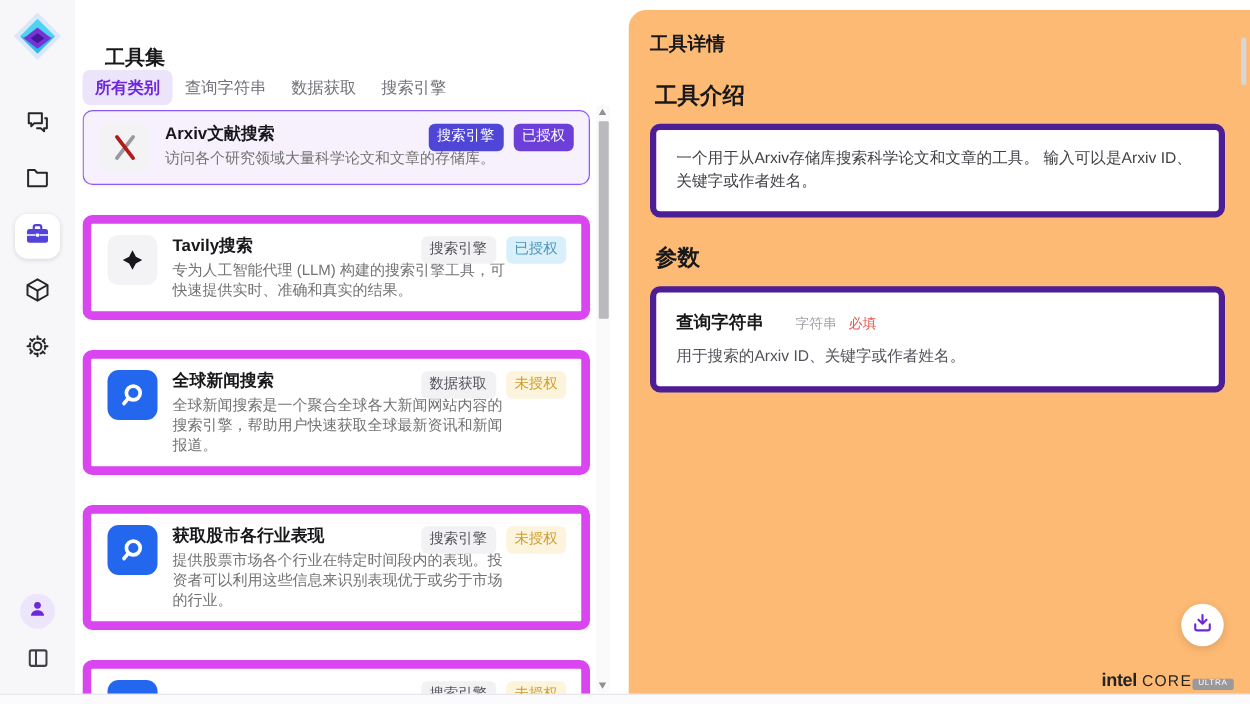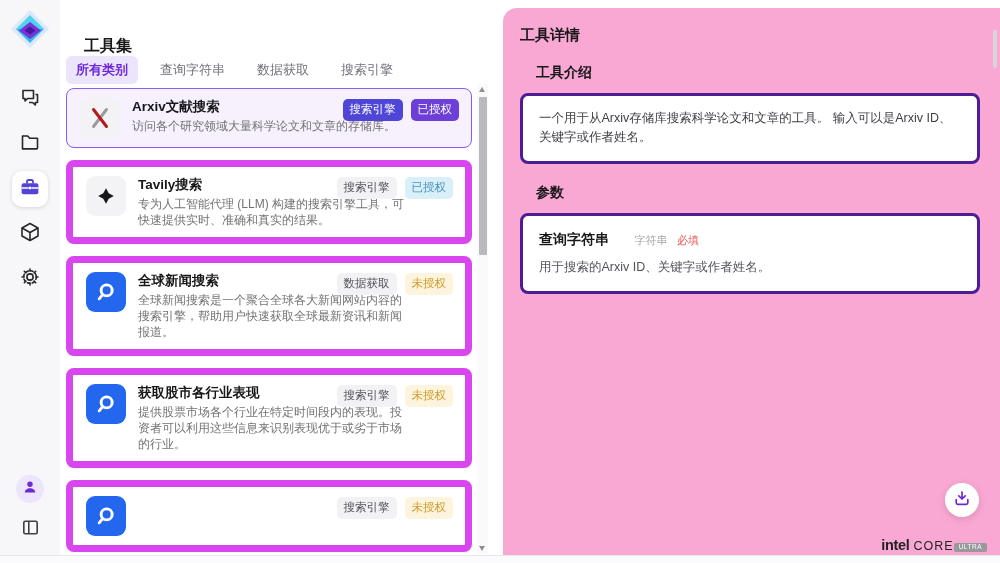--- a/index.html
+++ b/index.html
@@ -14,24 +14,24 @@
   .logo{margin-top:9px;width:40px;height:40px;flex-shrink:0}
   .nav{margin-top:32px;display:flex;flex-direction:column;gap:9px;align-items:center}
   .nav-item{width:36px;height:36px;border-radius:10px;display:flex;align-items:center;justify-content:center;cursor:pointer}
   .nav-item.active{background:#fff;box-shadow:0 1px 4px rgba(24,24,27,.14)}
   .sidebar-bottom{margin-top:auto;margin-bottom:12px;display:flex;flex-direction:column;gap:11px;align-items:center}
   .avatar{width:28px;height:28px;border-radius:50%;background:#ece5fb;display:flex;align-items:center;justify-content:center}
 
   
   .middle{position:absolute;left:60px;top:0;width:443px;bottom:7px;background:#fff}
   .page-title{position:absolute;left:8px;top:20px;font-size:16px;font-weight:bold;color:#18181b;margin:16px}
-  .tabs{position:absolute;left:6px;top:56px;display:flex;gap:12px;align-items:center}
+  .tabs{position:absolute;left:6px;top:56px;display:flex;align-items:center}
   .tab{font-size:13px;color:#71717a;padding:5px 10px;border-radius:6px;cursor:pointer;white-space:nowrap}
   .tab.active{background:#ece4fb;color:#6d28d9;font-weight:bold}
-  .list{position:absolute;left:6px;top:88px;bottom:0;width:410px;display:flex;flex-direction:column;gap:12px;overflow:hidden}
+  .list{position:absolute;left:6px;top:88px;bottom:0;width:410px;display:flex;flex-direction:column;gap:24px;overflow:hidden}
   .card{position:relative;width:406px;box-sizing:border-box;background:#fff;border:7px solid #d946ef;
     border-radius:8px;padding:9px 12px 9px 13px;display:flex;align-items:flex-start;
     box-shadow:0 1px 2px rgba(0,0,0,.04);flex-shrink:0;cursor:pointer}
   .card.selected{border:1.5px solid #8a5cf5;background:#f6f1fd}
   .tool-icon{width:40px;height:40px;border-radius:9px;background:#f3f3f5;display:flex;align-items:center;justify-content:center;flex-shrink:0}
   .tool-icon.blue{background:#2467ef}
   .tool-body{margin-left:12px;width:272px}
   .tool-name{font-size:13.5px;font-weight:bold;color:#18181b;line-height:17px}
   .tool-desc{font-size:12px;color:#737373;line-height:16px;margin-top:3px}
   .badges{position:absolute;top:10px;right:12px;display:flex;gap:8px}
@@ -43,25 +43,25 @@
   .badge.amber{background:#fcf4dc;color:#cf9b2a}
 
   
   .sb{position:absolute;left:417px;top:84px;bottom:2px;width:11px;background:#fafafa;border-radius:2px}
   .sb-arrow-up,.sb-arrow-down{position:absolute;left:2px;width:0;height:0;border-left:3.5px solid transparent;border-right:3.5px solid transparent}
   .sb-arrow-up{top:3px;border-bottom:5px solid #8f8f94}
   .sb-arrow-down{bottom:3px;border-top:5px solid #8f8f94}
   .sb-thumb{position:absolute;top:13px;left:1.5px;width:8px;height:158px;background:#b9b9be;border-radius:1px}
 
   
-  .details{position:absolute;left:503px;right:0;top:8px;bottom:7px;background:#f9a8d4;
+  .details{position:absolute;left:503px;right:0;top:8px;bottom:7px;background:#fdba74;
     border-radius:14px 0 0 0;padding:18px 20px 0 17px;box-sizing:border-box}
   .details-title{font-size:15px;font-weight:bold;color:#18181b;margin:0 0 19px 0}
-  .section-h{font-size:14px;font-weight:bold;color:#18181b;margin:0 0 11px 16px}
-  .box{background:#fff;border:3px solid #4c1d95;border-radius:8px;padding:13px 16px;
+  .section-h{font-size:18px;font-weight:bold;color:#18181b;margin:0 0 11px 4px}
+  .box{background:#fff;border:5px solid #4c1d95;border-radius:8px;padding:13px 16px;
     font-size:12.5px;color:#3f3f46;line-height:1.55;box-sizing:border-box}
   .params-h{margin-top:20px}
   .param-name{font-size:14px;font-weight:bold;color:#18181b}
   .param-type{font-size:11px;color:#a1a1aa;margin-left:22px}
   .param-required{font-size:11px;color:#e8564f;margin-left:6px}
   .param-desc{font-size:12.5px;color:#52525b;margin-top:8px}
   .mini-sb{position:absolute;right:3px;top:22px;width:4px;height:38px;background:#d6d6db;border-radius:2px}
 
   
   .footer-strip{position:absolute;left:0;right:0;bottom:0;height:7px;background:#fbfbfd;border-top:1px solid #e7e7ec}

